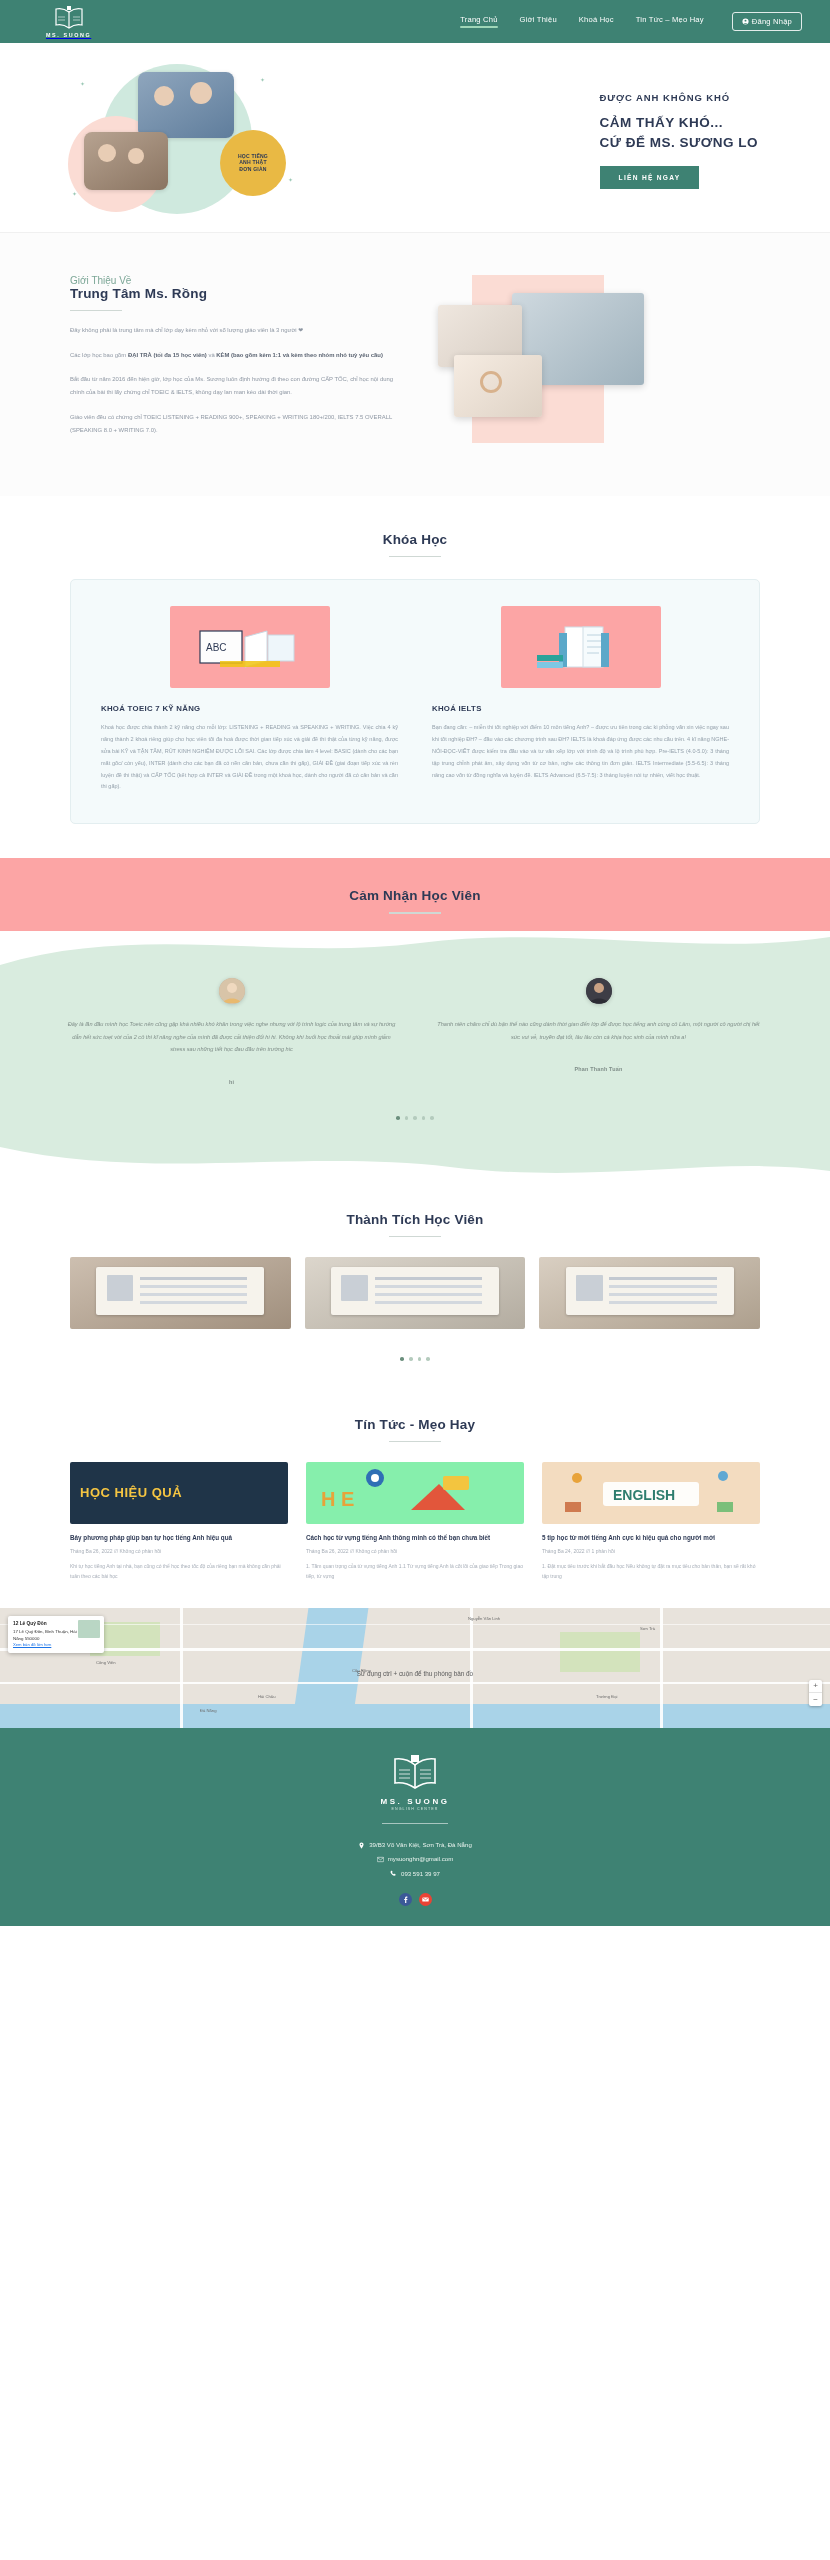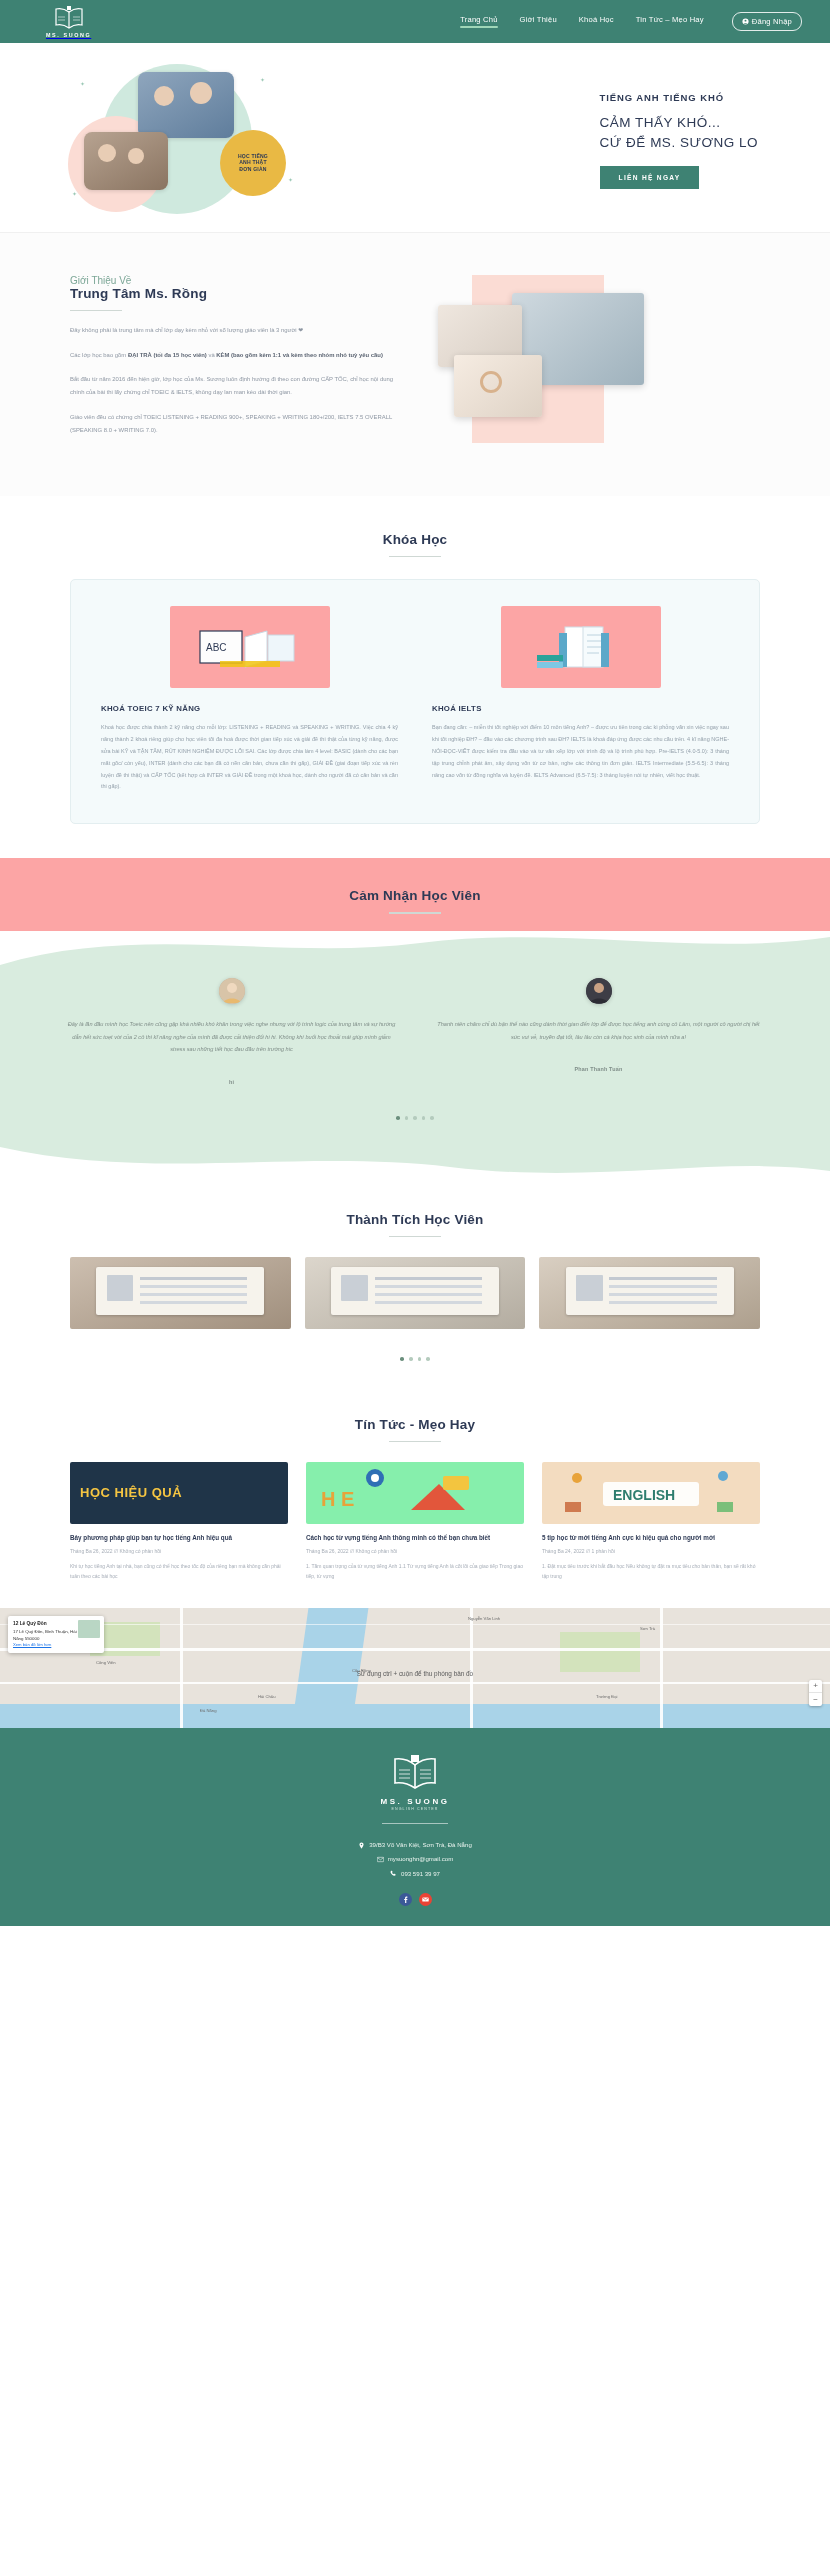--- a/index.html
+++ b/index.html
@@ -9,29 +9,29 @@
 
   
   .site-header{height:43px;background:#3e8273;display:flex;align-items:center;padding:0 28px;position:relative;z-index:20}
   .brand{display:flex;flex-direction:column;align-items:center;justify-content:center;margin-left:18px}
   .brand-mark{width:34px;height:26px;position:relative}
   .brand-mark svg{width:34px;height:26px;display:block}
   .brand-name{font-size:5.4px;letter-spacing:1.6px;color:#fff;font-weight:700;margin-top:1px}
   .nav{margin-left:auto;display:flex;align-items:center;gap:22px}
   .nav a{font-size:7.6px;color:#ffffff;text-decoration:none;letter-spacing:.2px;padding-bottom:4px;position:relative;white-space:nowrap}
   .nav a.active::after{content:"";position:absolute;left:0;right:0;bottom:0;height:1.6px;background:#9fd6b8;border-radius:2px}
-  .login-btn{display:flex;align-items:center;gap:3px;border:1px solid rgba(255,255,255,.85);border-radius:9px;padding:4px 9px;font-size:7.2px;color:#fff;text-decoration:none;margin-left:6px}
+  .login-btn{display:flex;align-items:center;gap:3px;border:1px solid rgba(255,255,255,.85);border-radius:3px;padding:4px 9px;font-size:7.2px;color:#fff;text-decoration:none;margin-left:6px}
   .login-btn .ic{width:7px;height:7px;display:inline-block}
 
   
   .hero{background:#fff;height:189px;display:flex;align-items:center;padding:0 34px;position:relative;overflow:hidden}
   .hero-art{width:340px;height:160px;position:relative;flex:0 0 340px;margin-left:28px}
   .hero-copy{margin-left:auto;margin-right:38px;padding-top:6px}
   .eyebrow{font-size:9.5px;font-weight:700;letter-spacing:.9px;color:#2e3a55;margin-bottom:10px}
-  .hero-title{font-size:13.5px;font-weight:400;letter-spacing:.5px;color:#2e3a55;line-height:1.45}
+  .hero-title{font-size:13.5px;font-weight:700;letter-spacing:.5px;color:#2e3a55;line-height:1.45}
   .cta{display:inline-block;margin-top:13px;background:#3e8273;color:#fff;font-size:6.6px;font-weight:700;letter-spacing:1.3px;padding:8px 19px;text-decoration:none}
 
   
   .blob{position:absolute;border-radius:50%}
   .b-green{width:150px;height:150px;left:40px;top:6px;background:#cfe9de}
   .b-pink{width:96px;height:96px;left:6px;top:58px;background:#fbdcd4}
   .ph{position:absolute;border-radius:8px;overflow:hidden;box-shadow:0 1px 4px rgba(0,0,0,.14)}
   .ph1{width:96px;height:66px;left:76px;top:14px;background:linear-gradient(150deg,#8fa6bd,#5f7d9c)}
   .ph2{width:84px;height:58px;left:22px;top:74px;background:linear-gradient(150deg,#b7a391,#8a7461)}
   .ph-person{position:absolute;border-radius:50%;background:#e8cdb5}
@@ -190,21 +190,21 @@
       <i class="ph-person" style="left:44px;top:16px;width:16px;height:16px"></i>
     </span>
     <span class="badge-circle">
       <i style="font-style:normal">HỌC TIẾNG</i>
       <i style="font-style:normal">ANH THẬT</i>
       <i style="font-style:normal">ĐƠN GIẢN</i>
     </span>
   </div>
 
   <div class="hero-copy">
-    <div class="eyebrow">TIẾNG ANH TIẾNG KHÓ</div>
+    <div class="eyebrow">ĐƯỢC ANH KHÔNG KHÓ</div>
     <div class="hero-title">
       <div>CẢM THẤY KHÓ...</div>
       <div>CỨ ĐỂ MS. SƯƠNG LO</div>
     </div>
     <a href="#" class="cta">LIÊN HỆ NGAY</a>
   </div>
 </section>
 
 <section class="about">
   <div class="about-inner">

